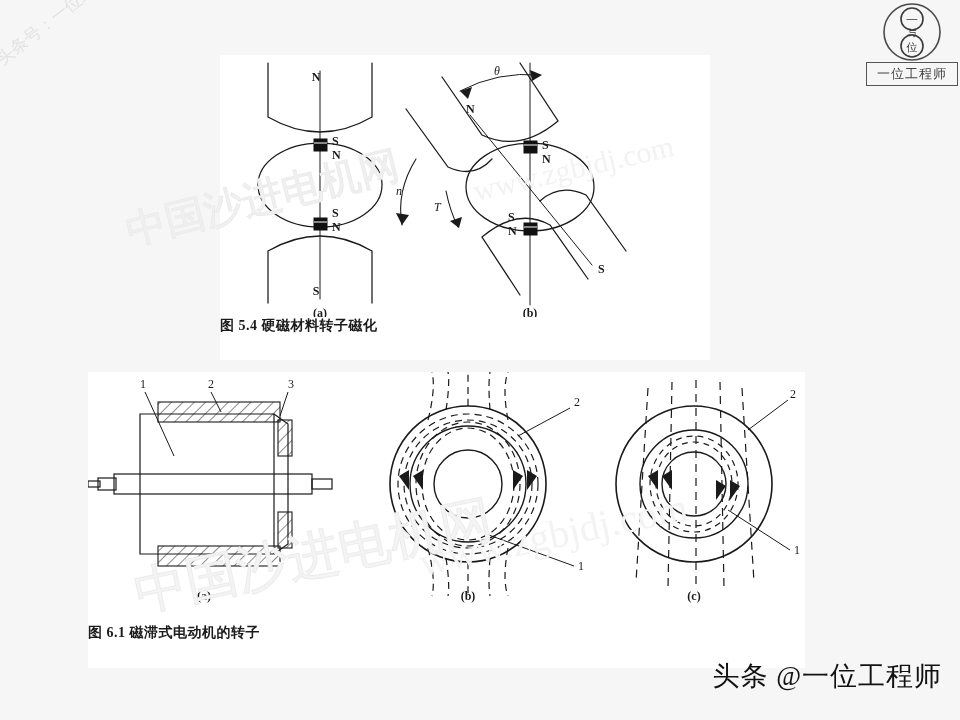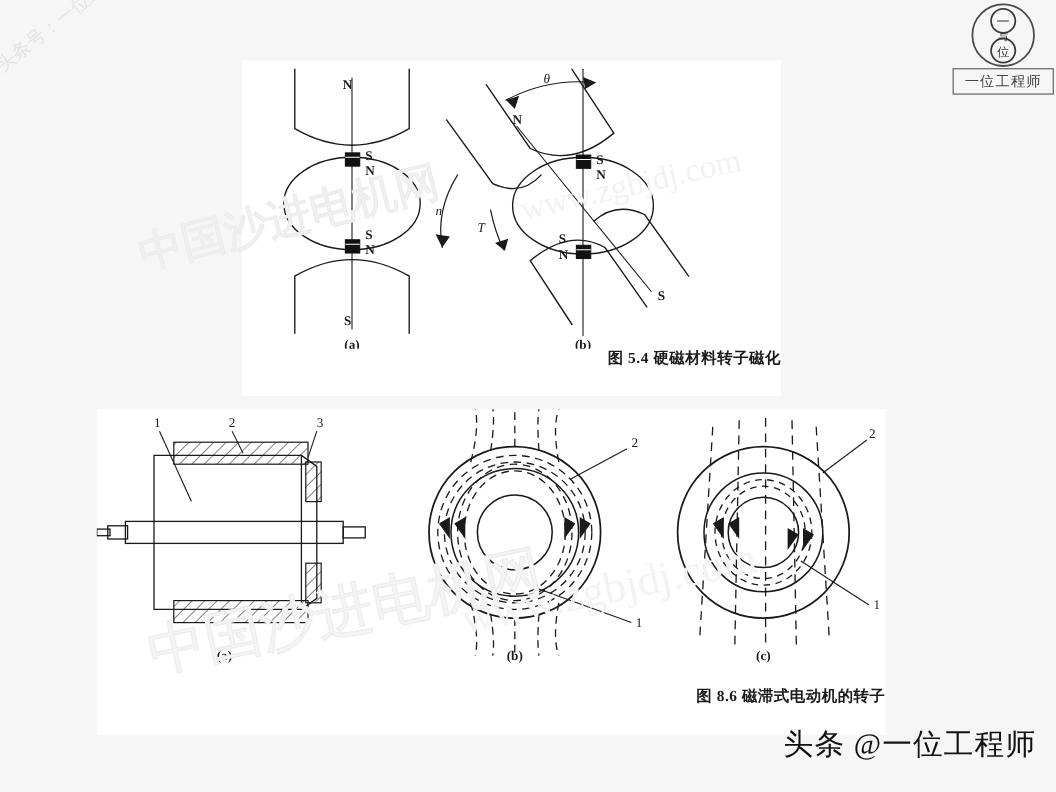--- a/index.html
+++ b/index.html
@@ -16,21 +16,21 @@
     border:1px solid #555;box-sizing:border-box;
     display:flex;align-items:center;justify-content:center;
     font-family:"Liberation Serif","DejaVu Serif",serif;
     font-size:13px;color:#444;letter-spacing:1px;white-space:nowrap;
   }
   
   .panel{position:absolute;background:#ffffff;}
   #panel-top{left:220px;top:55px;width:490px;height:305px;}
   #panel-bottom{left:88px;top:372px;width:717px;height:296px;}
   .fig-caption{
-    position:absolute;width:100%;text-align:right;
+    position:absolute;width:100%;text-align:left;
     font-family:"Liberation Serif","DejaVu Serif",serif;
     font-size:14px;color:#1a1a1a;font-weight:bold;letter-spacing:.5px;
   }
   #cap-54{left:0;top:262px;}
   #cap-55{left:0;top:252px;}
   
   .wm{position:absolute;pointer-events:none;white-space:nowrap;}
   #wm-toutiao{
     left:-8px;top:52px;
     font-size:17px;color:#e2e2e2;
@@ -286,21 +286,21 @@
       <line x1="660" y1="58" x2="700" y2="28"></line>
       <line x1="640" y1="138" x2="702" y2="178"></line>
     </g>
     <g font-size="12" fill="#1a1a1a">
       <text x="702" y="26">2</text>
       <text x="706" y="182">1</text>
       <text x="606" y="228" text-anchor="middle" font-weight="bold">(c)</text>
     </g>
   </svg>
 
-  <div class="fig-caption" id="cap-55">图 8.6    磁滞式电动机的转子</div>
+  <div class="fig-caption" id="cap-55">图 6.1    磁滞式电动机的转子</div>
 </div>
 
 <div class="wm" id="wm-site-1">中国沙进电机网</div>
 <div class="wm" id="wm-url-1">www.zgbjdj.com</div>
 <div class="wm" id="wm-site-2">中国沙进电机网</div>
 <div class="wm" id="wm-url-2">www.zgbjdj.com</div>
 
 <div id="handle">头条 @一位工程师</div>
 
 </body></html>

